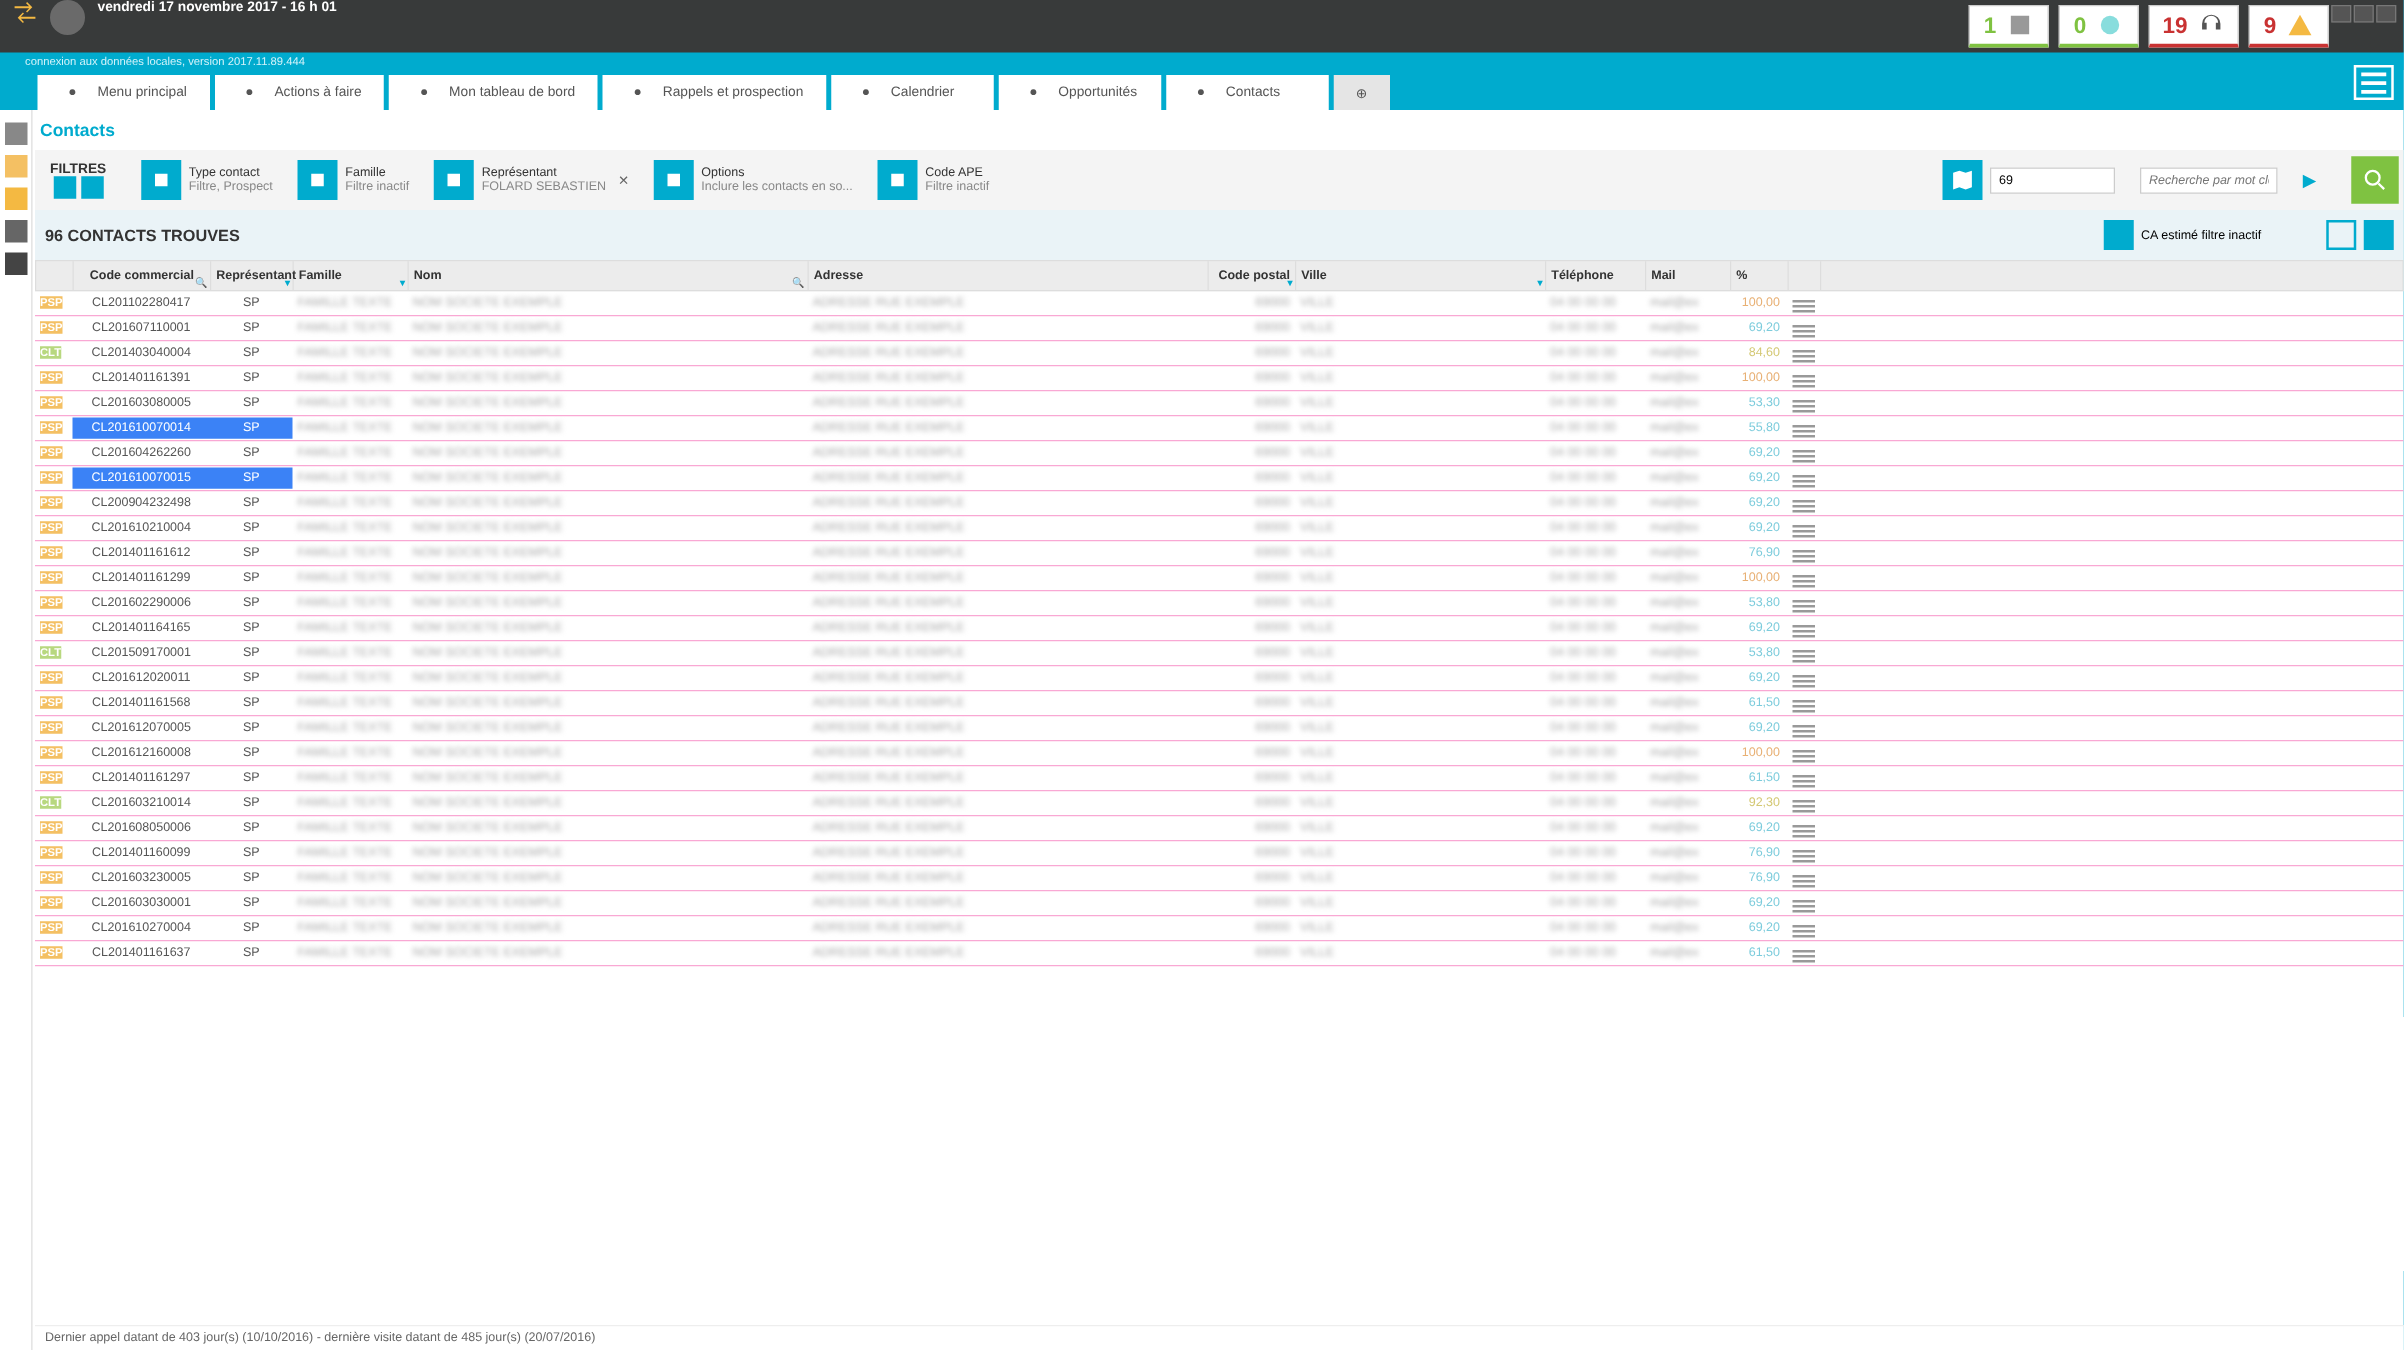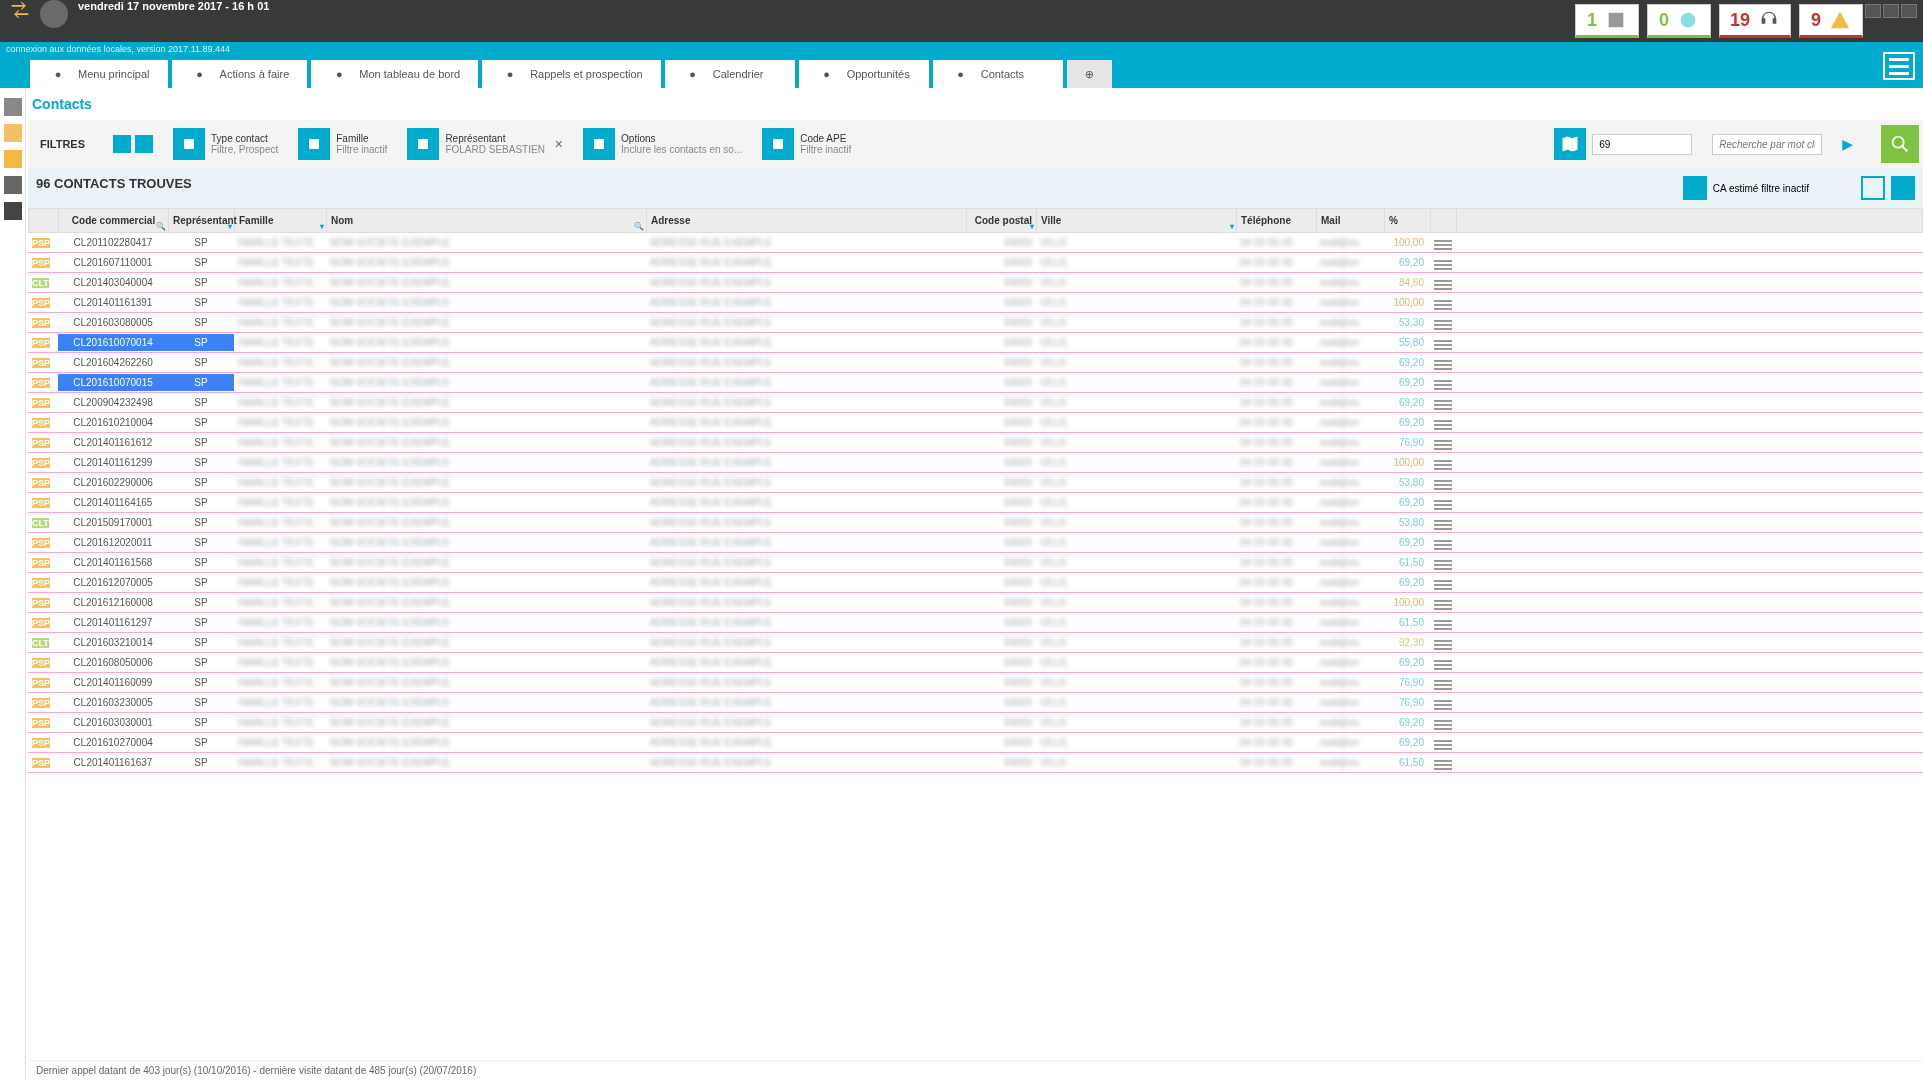--- a/index.html
+++ b/index.html
@@ -9,47 +9,47 @@
 .topbar .user{width:28px;height:28px;margin-right:10px;background:#6a6a6a;border-radius:50%}
 .topbar .date{font-size:11px;font-weight:bold}
 .stats{position:absolute;right:60px;top:4px;display:flex;gap:8px}
 .stat{background:#fff;border:1px solid #ccc;padding:4px 10px;display:flex;align-items:center;gap:8px;min-width:64px;justify-content:center;border-bottom:3px solid}
 .stat .n{font-size:18px;font-weight:bold}
 .stat.g{border-bottom-color:#7fc241}.stat.g .n{color:#7fc241}
 .stat.r{border-bottom-color:#c93232}.stat.r .n{color:#c93232}
 .stat svg{width:22px;height:22px}
 .winbtns{position:absolute;right:6px;top:4px;display:flex;gap:2px}
 .winbtns span{width:16px;height:14px;background:#555;display:inline-block;border:1px solid #777}
-.conn{height:14px;background:#00abce;color:#d4f3fa;font-size:9px;padding-left:6px;line-height:14px}
+.conn{height:14px;background:#00abce;color:#d4f3fa;font-size:9px;padding-left:20px;line-height:14px}
 .tabs{display:flex;padding:4px 30px 0;gap:4px;height:32px}
 .tab{background:#fff;padding:4px 18px;display:flex;align-items:center;gap:10px;font-size:11px;color:#555;cursor:pointer;min-width:130px}
 .tab .ic{width:20px;height:20px;display:inline-flex;align-items:center;justify-content:center}
 .tab.add{min-width:32px;background:#e5e5e5;justify-content:center}
 .hamb{position:absolute;right:8px;top:52px;width:32px;height:28px;border:2px solid #fff;display:flex;flex-direction:column;justify-content:center;gap:4px;padding:0 4px}
 .hamb span{height:3px;background:#fff}
 .main{background:#fff;margin:0;padding:0 0 0 28px;height:calc(100% - 88px);position:relative}
 .leftdock{position:absolute;left:0;top:0;width:26px;height:100%;background:#fff;border-right:1px solid #ddd;display:flex;flex-direction:column;gap:8px;padding-top:10px;align-items:center}
 .leftdock span{width:18px;height:18px;display:inline-block}
 .title{color:#00abce;font-size:14px;font-weight:bold;padding:8px 4px}
 .filters{background:#f4f4f4;display:flex;padding:4px;gap:20px;align-items:center;height:48px}
 .flab{font-weight:bold;font-size:11px;color:#333;padding:0 8px}
-.flab-wrap{display:flex;gap:20px;align-items:center}
+.flab-wrap{display:flex;flex-direction:column;gap:0;align-items:center}
 .flab-wrap .mini{display:flex;gap:4px}
 .flab-wrap .mini span{width:18px;height:18px;background:#00abce;display:inline-block}
 .filt{display:flex;gap:6px;align-items:center}
 .filt .fic{width:32px;height:32px;background:#00abce;display:inline-flex;align-items:center;justify-content:center}
 .filt .fic svg{width:20px;height:20px;fill:#fff}
 .filt .txt{font-size:10px;color:#333}
 .filt .txt .sub{color:#888}
 .filt .x{color:#666;font-size:14px;cursor:pointer;margin-left:4px}
 .fin{border:1px solid #ccc;padding:4px 6px;font-size:10px;width:100px}
 .fsearch{border:1px solid #ccc;padding:4px 6px;font-size:10px;width:110px;font-style:italic;color:#999}
 .go{width:38px;height:38px;background:#7fc241;display:inline-flex;align-items:center;justify-content:center;margin-left:8px}
 .go svg{width:22px;height:22px;fill:#fff}
-.count{background:#eaf3f7;padding:8px;display:flex;justify-content:space-between}
+.count{background:#eaf3f7;padding:8px;display:flex;align-items:center;justify-content:space-between}
 .count .t{font-weight:bold;font-size:13px;color:#333}
 .count .right{display:flex;gap:6px;align-items:center;font-size:10px}
 .count .right .gic{width:24px;height:24px;background:#00abce;display:inline-block}
 .count .right .lic{width:24px;height:24px;border:2px solid #00abce;display:inline-block}
 .thead{display:flex;background:#ececec;border:1px solid #ddd;font-size:10px;font-weight:bold;color:#333}
 .thead>div{padding:6px 4px;border-right:1px solid #ddd;position:relative}
 .thead>div .s{position:absolute;bottom:1px;right:2px;color:#00abce;font-size:8px}
 .tbody{overflow-y:auto;height:560px}
 .row{display:flex;border-bottom:1px solid #f9a8d4;font-size:10px;color:#555;align-items:center;height:20px}
 .row>div{padding:3px 4px;overflow:hidden;text-overflow:ellipsis;white-space:nowrap}

